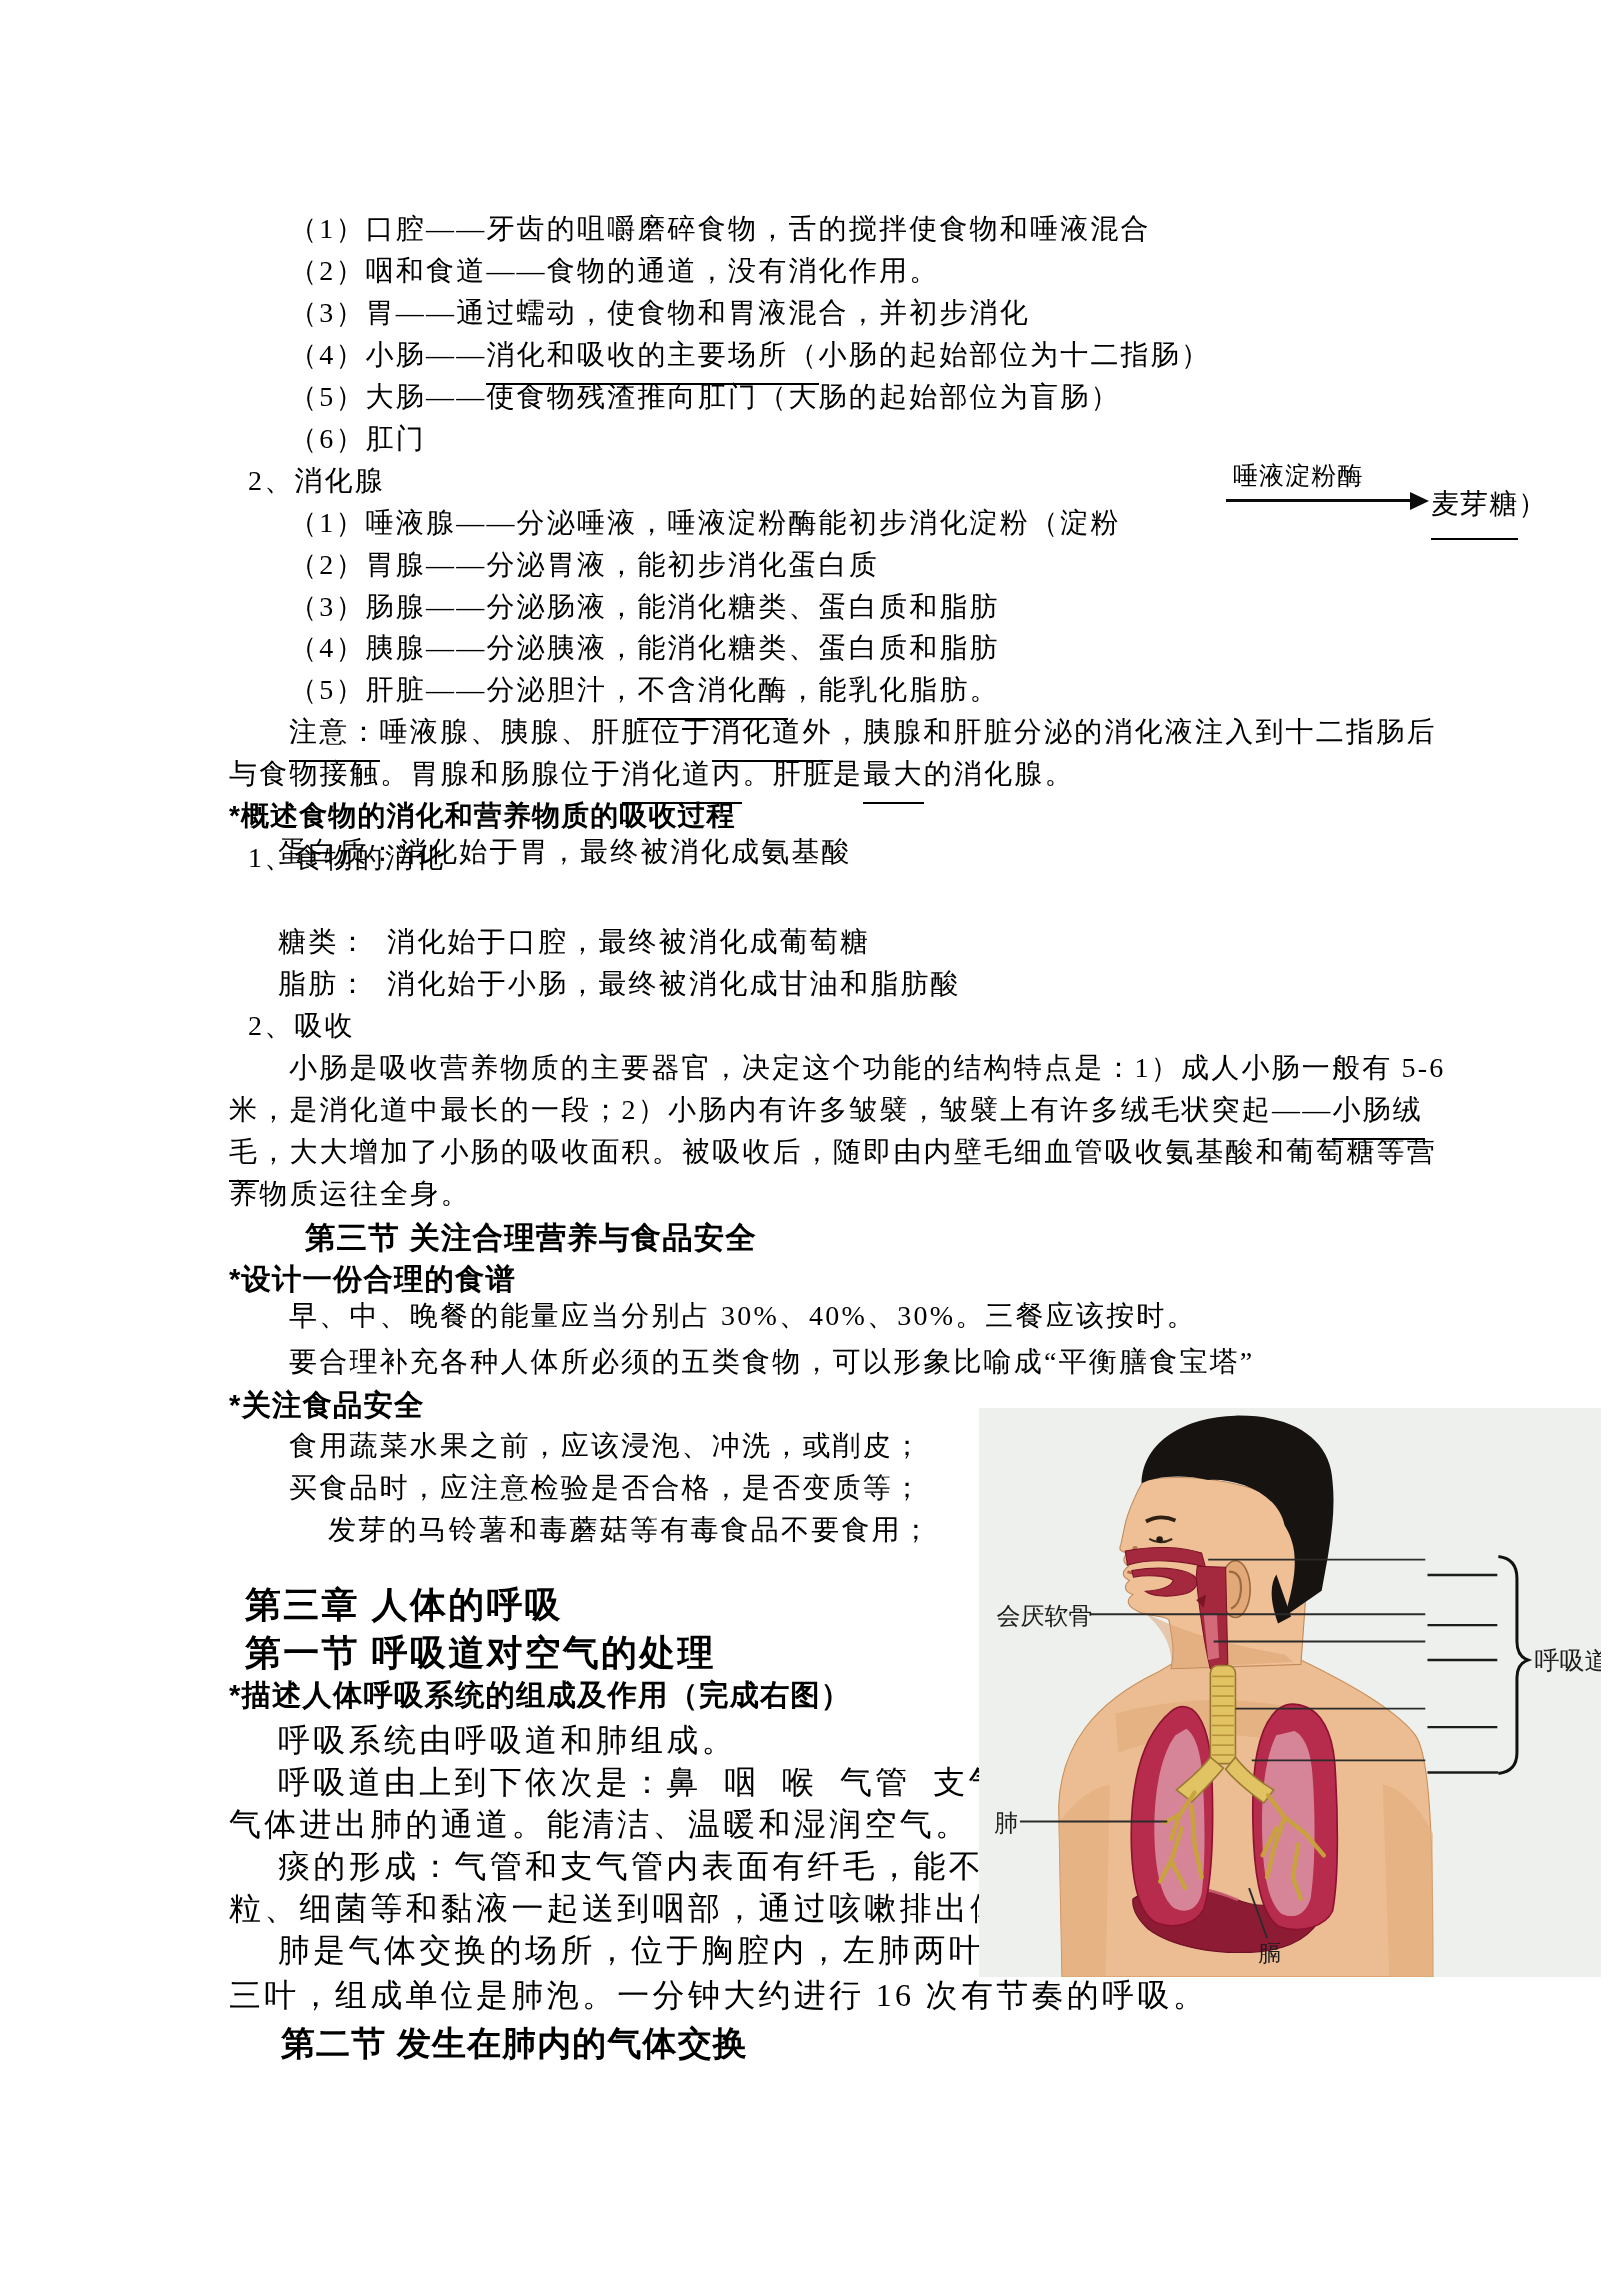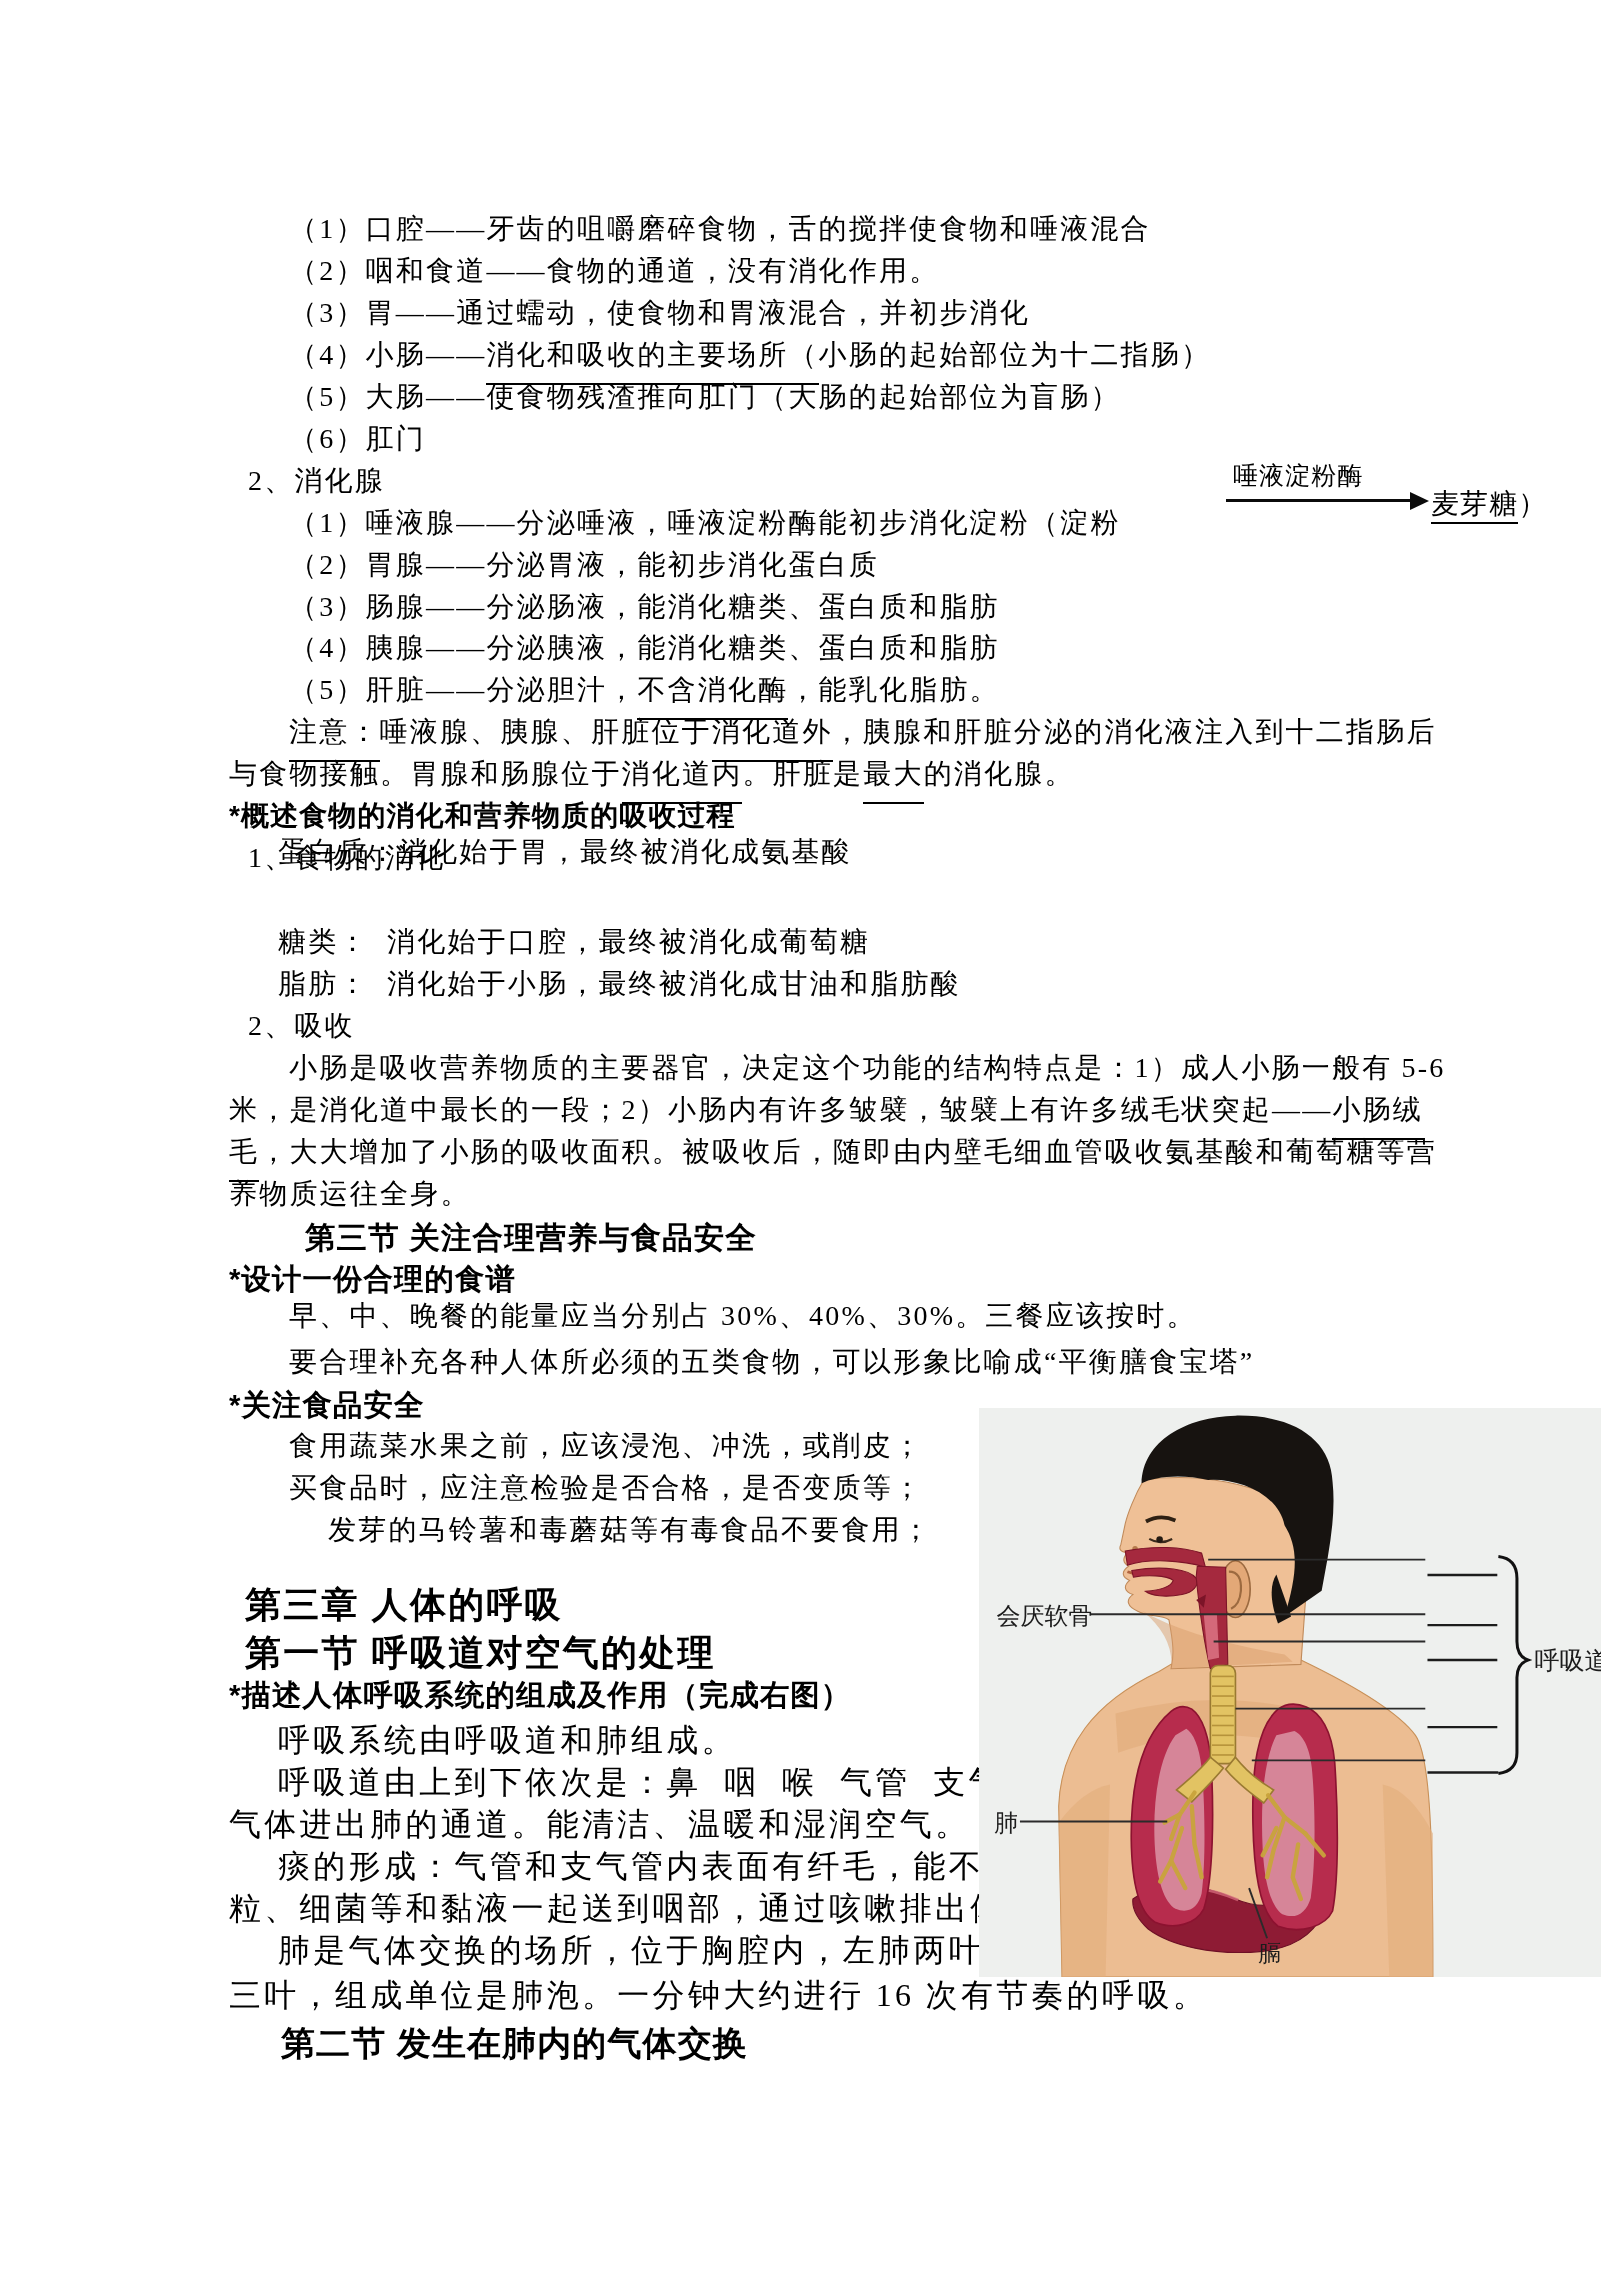--- a/index.html
+++ b/index.html
@@ -8,21 +8,21 @@
   .line{position:absolute;white-space:pre;font-size:28px;letter-spacing:2.2px;line-height:1.15;}
   .line.bold{font-family:"Liberation Sans","DejaVu Sans",sans-serif;font-weight:bold;letter-spacing:1.1px;}
   .line span.u{border-bottom:2.2px solid #000;padding-bottom:13px;}
   
   #rxn{position:absolute;left:0;top:0;width:0;height:0;}
   .rxn-enzyme{position:absolute;font-size:25px;letter-spacing:1.1px;white-space:pre;}
   .rxn-arrow-line{position:absolute;height:3.3px;background:#0b0b0b;}
   .rxn-arrow-head{position:absolute;width:0;height:0;border-left:19.6px solid #0b0b0b;
                   border-top:9.3px solid transparent;border-bottom:9.3px solid transparent;}
   .rxn-product{position:absolute;font-size:28px;letter-spacing:1.1px;white-space:pre;}
-  .rxn-product span.u{border-bottom:2.2px solid #000;padding-bottom:3px;}
+  .rxn-product span.u{border-bottom:2.2px solid #000;padding-bottom:19px;}
   #figure-wrap{position:absolute;left:979px;top:1408px;width:632px;height:569px;}
   svg text{font-family:"Liberation Serif","DejaVu Serif",serif;fill:#1c1c1c;}
 </style>
 </head>
 <body>
 
 <div>
     <div class="line" style="left: 289px; top: 213px;"><span>（1）口腔——牙齿的咀嚼磨碎食物，舌的搅拌使食物和唾液混合</span></div>
     <div class="line" style="left: 289px; top: 255px;"><span>（2）咽和食道——食物的通道，没有消化作用。</span></div>
     <div class="line" style="left: 289px; top: 297px;"><span>（3）胃——通过蠕动，使食物和胃液混合，并初步消化</span></div>

